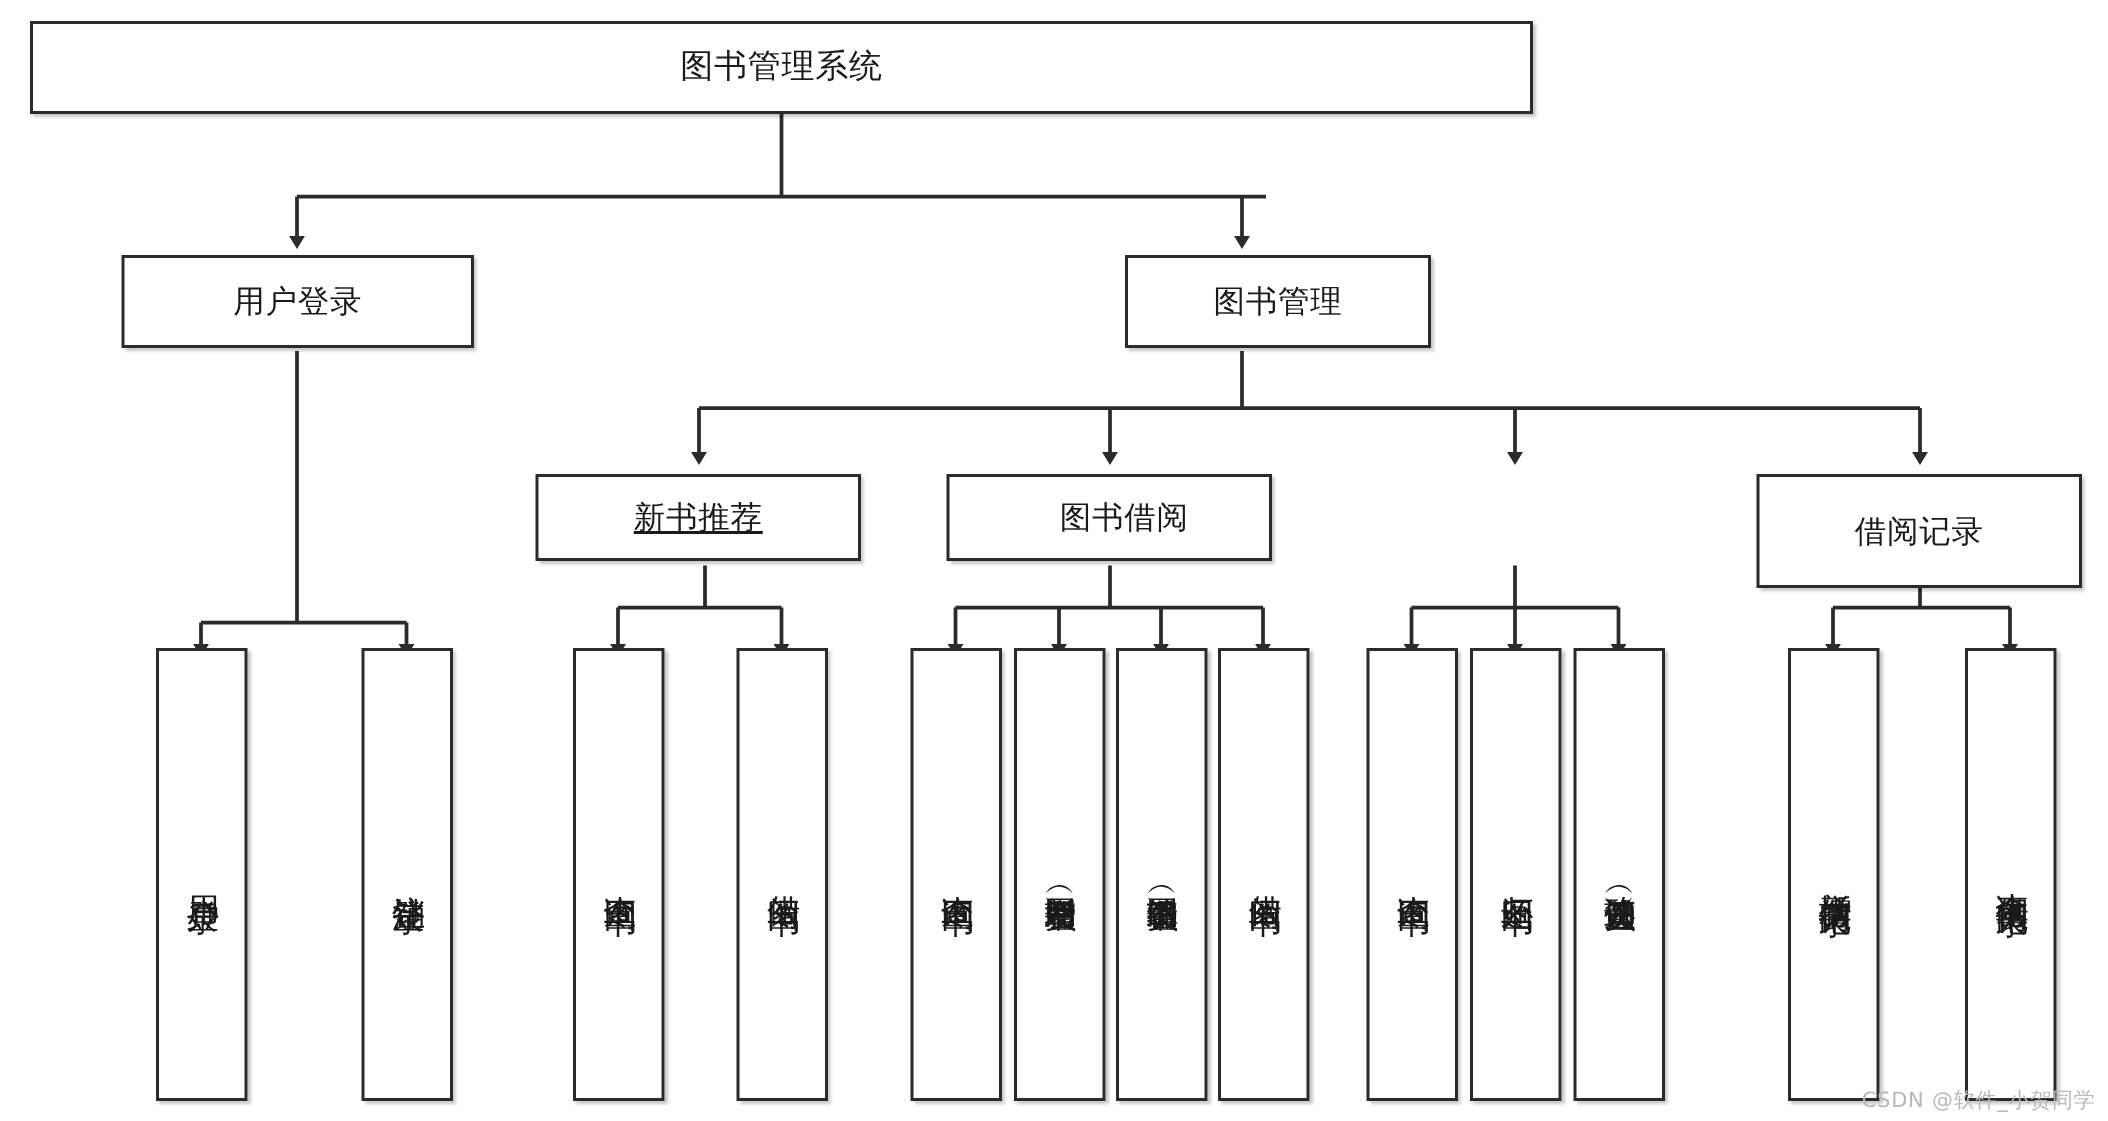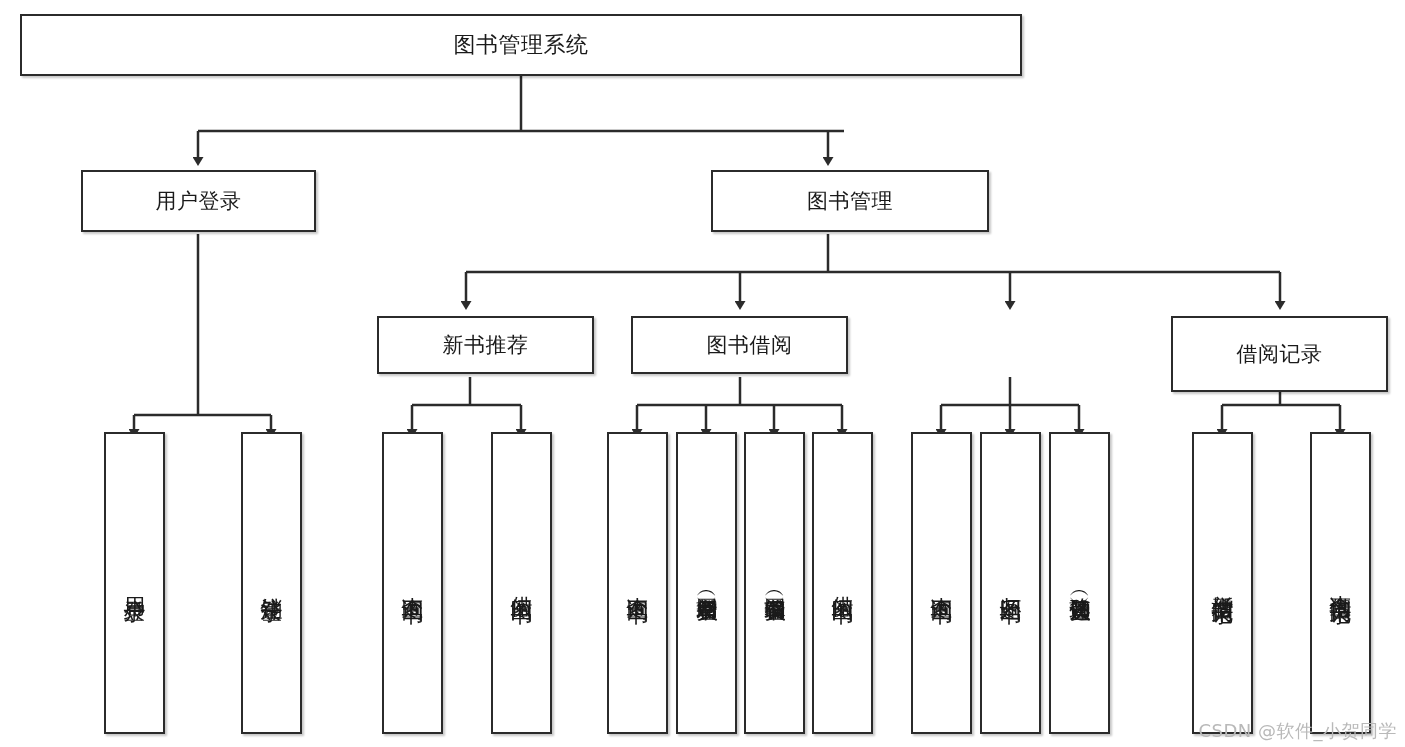--- a/index.html
+++ b/index.html
@@ -67,21 +67,21 @@
   }
   .node.v.tight .lbl {
     font-size: 21px;
     letter-spacing: 0.5px;
     line-height: 1.1;
   }
   .watermark {
     position: absolute;
     right: 8px;
     bottom: 4px;
-    font-size: 18px;
+    font-size: 14px;
     color: #b9b9b9;
     letter-spacing: 0.5px;
     z-index: 5;
     white-space: nowrap;
   }
 </style>
 </head>
 <body>
 
 <div id="canvas">
@@ -136,25 +136,25 @@
     </g>
   </svg>
 
   <div class="node h root" style="left:20px; top:14px; width:1002px; height:62px;">
     <span class="lbl">图书管理系统</span>
   </div>
 
   <div class="node h" style="left:81px; top:170px; width:235px; height:62px;">
     <span class="lbl">用户登录</span>
   </div>
-  <div class="node h" style="left:711px; top:170px; width:278px; height:62px;">
+  <div class="node h" style="left:750px; top:170px; width:204px; height:62px;">
     <span class="lbl">图书管理</span>
   </div>
 
-  <div class="node h" style="left:377px; top:316px; width:217px; height:58px;">
+  <div class="node h" style="left:357px; top:316px; width:217px; height:58px;text-decoration:underline;">
     <span class="lbl">新书推荐</span>
   </div>
   <div class="node h" style="left:631px; top:316px; width:217px; height:58px;padding-left:20px;">
     <span class="lbl">图书借阅</span>
   </div>
   <div class="node h" style="left:1171px; top:316px; width:217px; height:76px;">
     <span class="lbl">借阅记录</span>
   </div>
 
   <div class="node v" style="left:104px; top:432px; width:61px; height:302px;">

